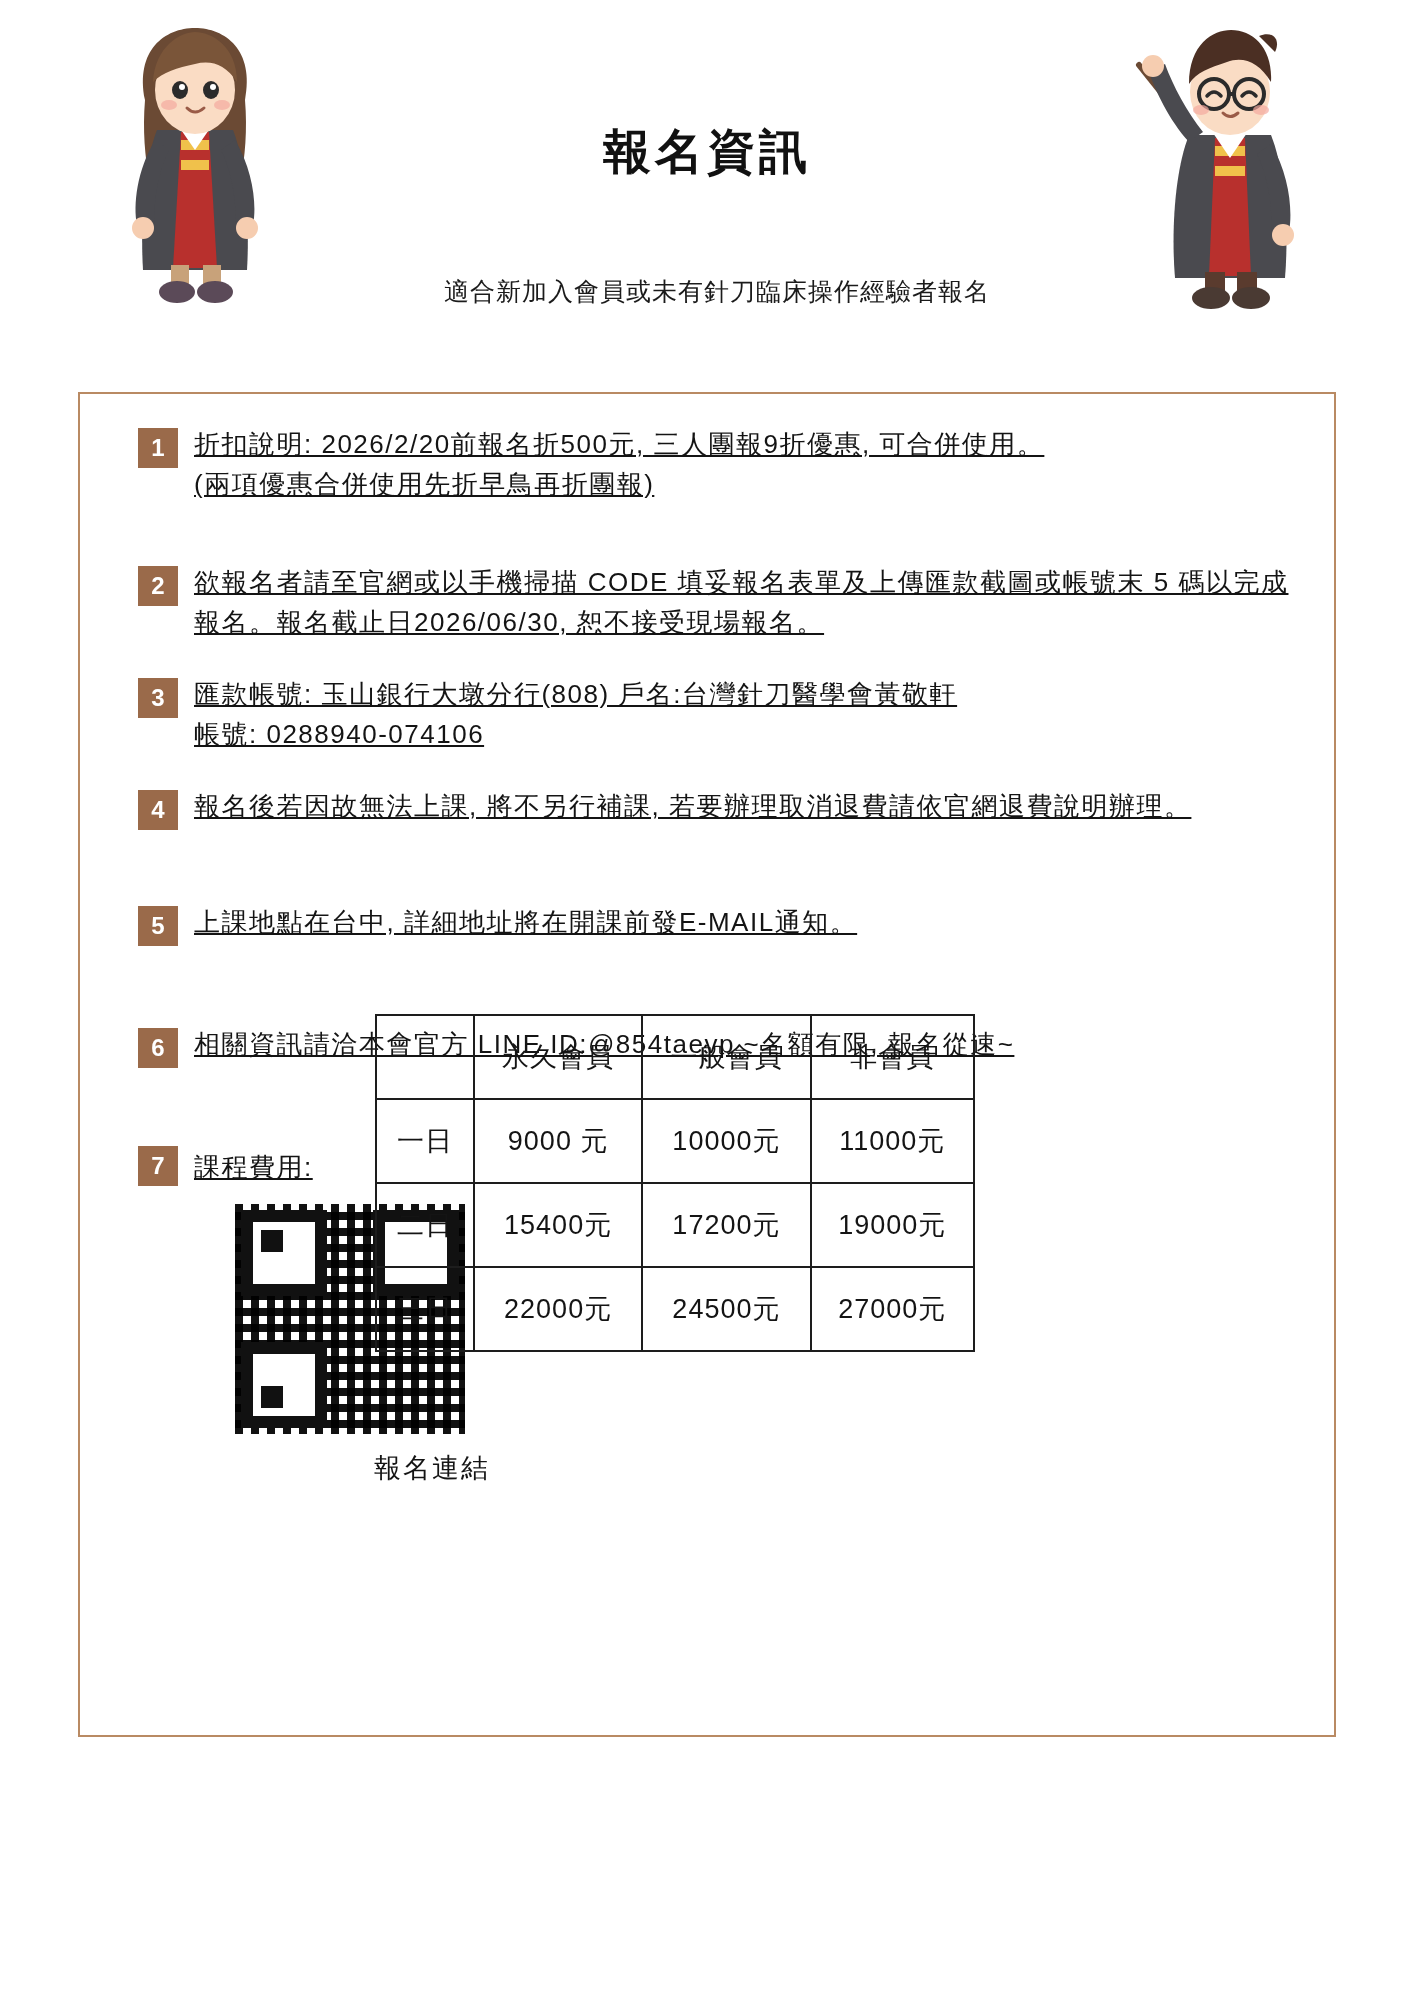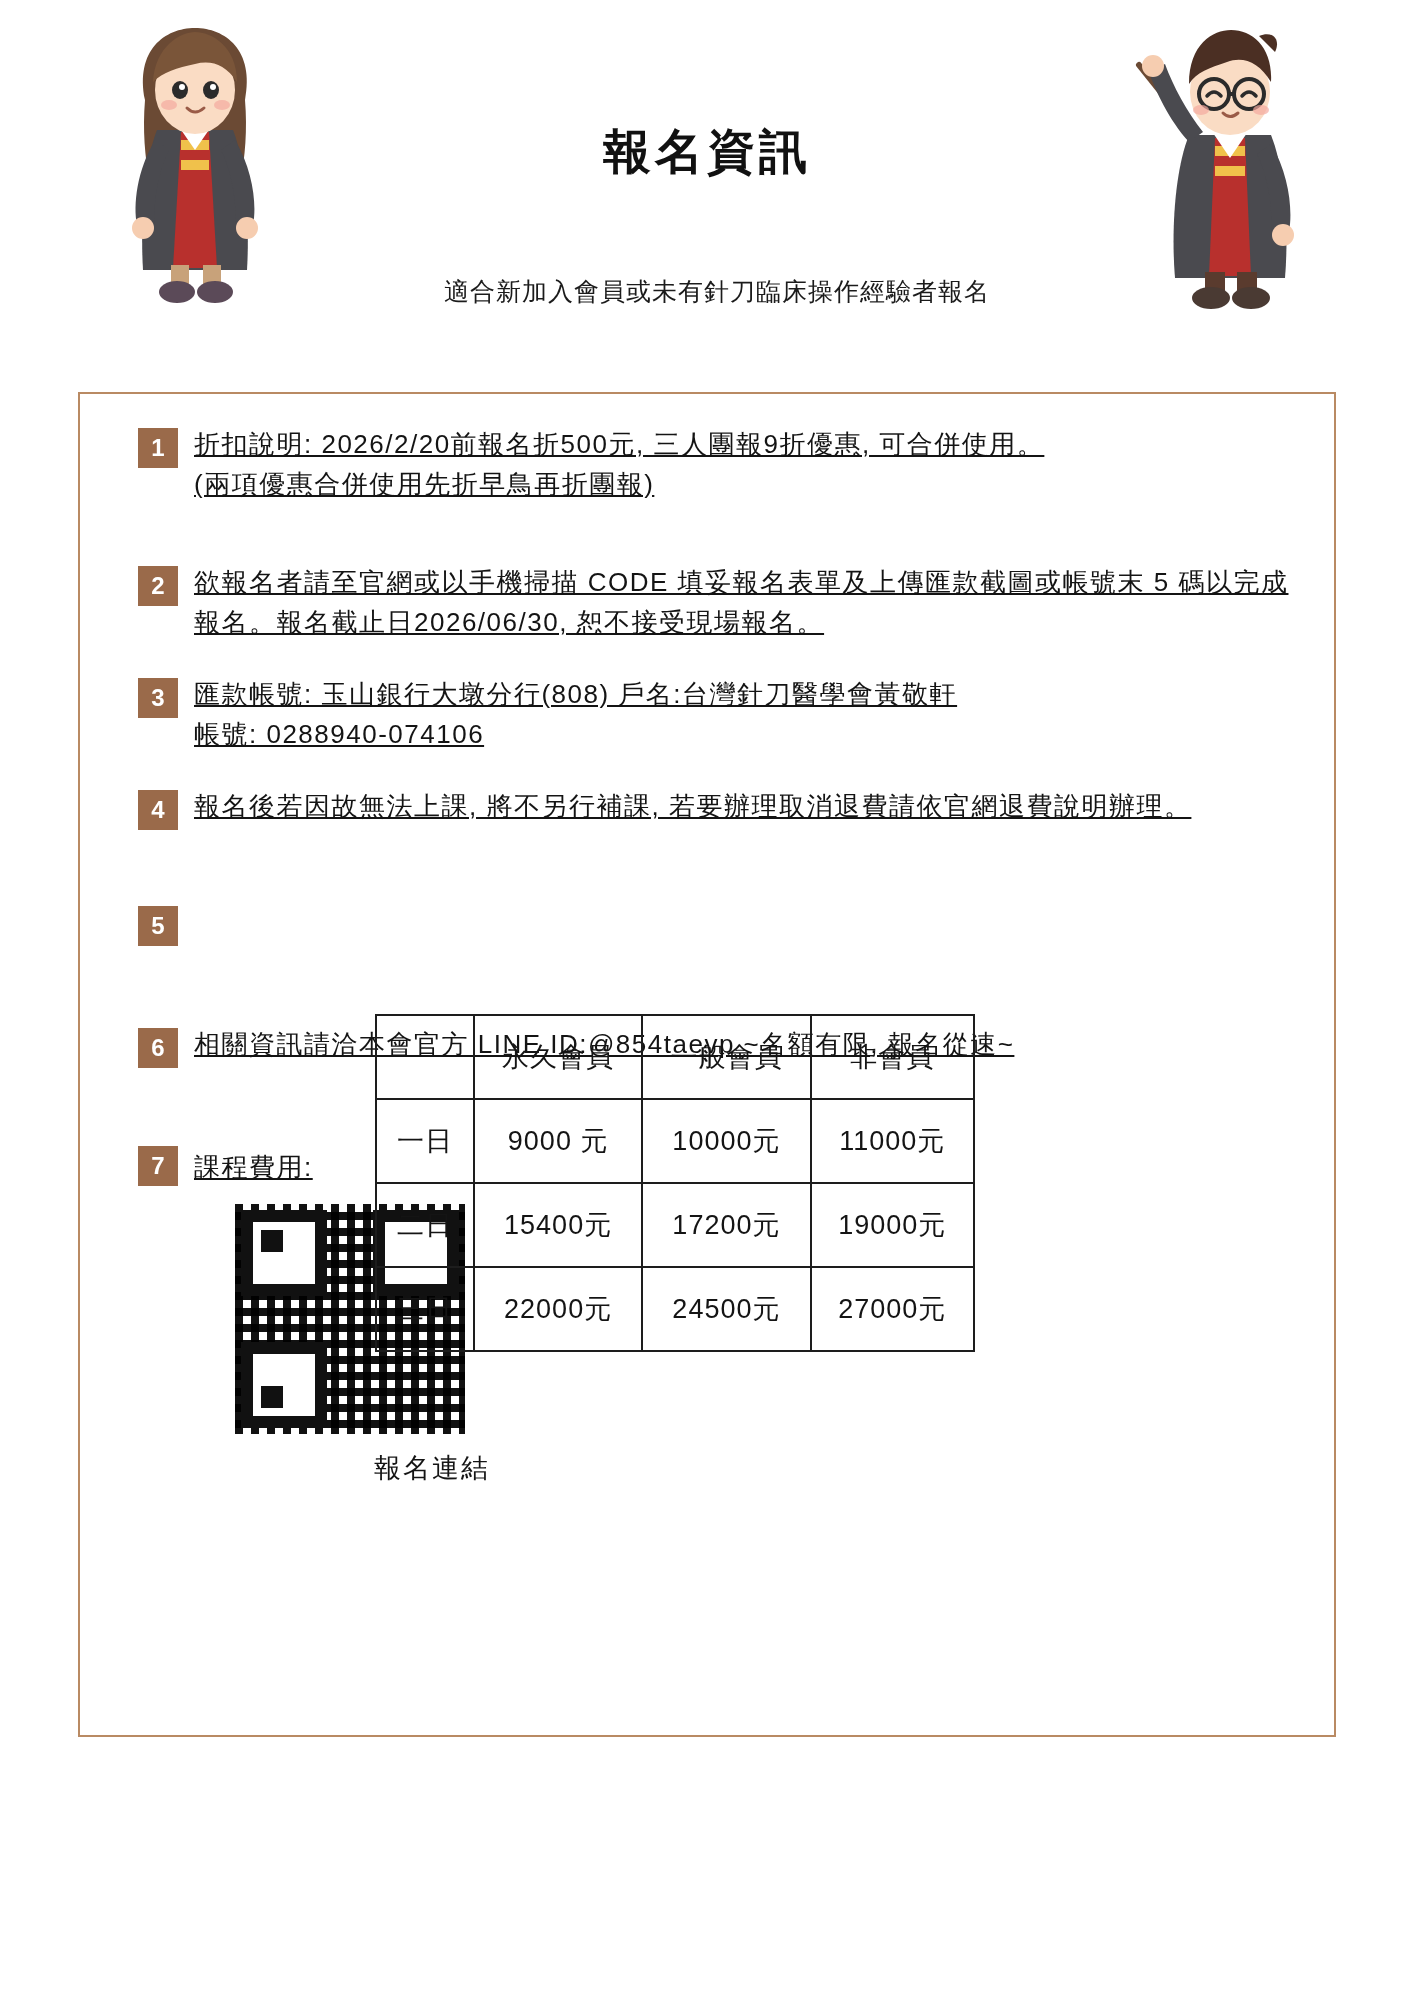--- a/index.html
+++ b/index.html
@@ -288,20 +288,21 @@
 帳號: 0288940-074106</div>
   </div>
 
   <div class="item" id="item-4">
     <div class="num">4</div>
     <div class="txt">報名後若因故無法上課, 將不另行補課, 若要辦理取消退費請依官網退費說明辦理。</div>
   </div>
 
   <div class="item" id="item-5">
     <div class="num">5</div>
+    <div class="txt">上課地點在台中, 詳細地址將在開課前發E-MAIL通知。</div>
   </div>
 
   <div class="item" id="item-6">
     <div class="num">6</div>
     <div class="txt">相關資訊請洽本會官方 LINE ID:@854taevp ~名額有限, 報名從速~</div>
   </div>
 
   <div class="item" id="item-7">
     <div class="num">7</div>
     <div class="txt">課程費用:</div>

